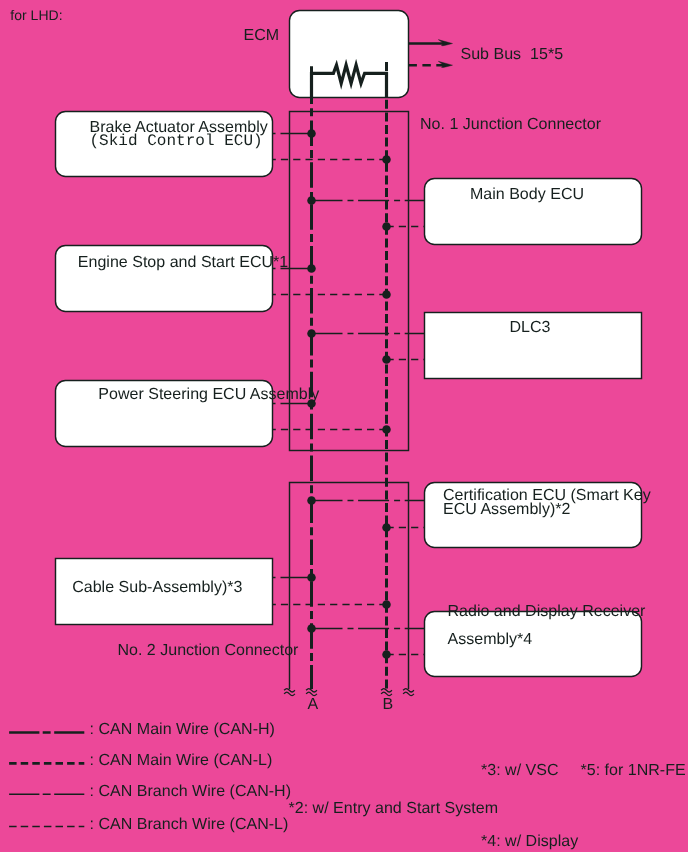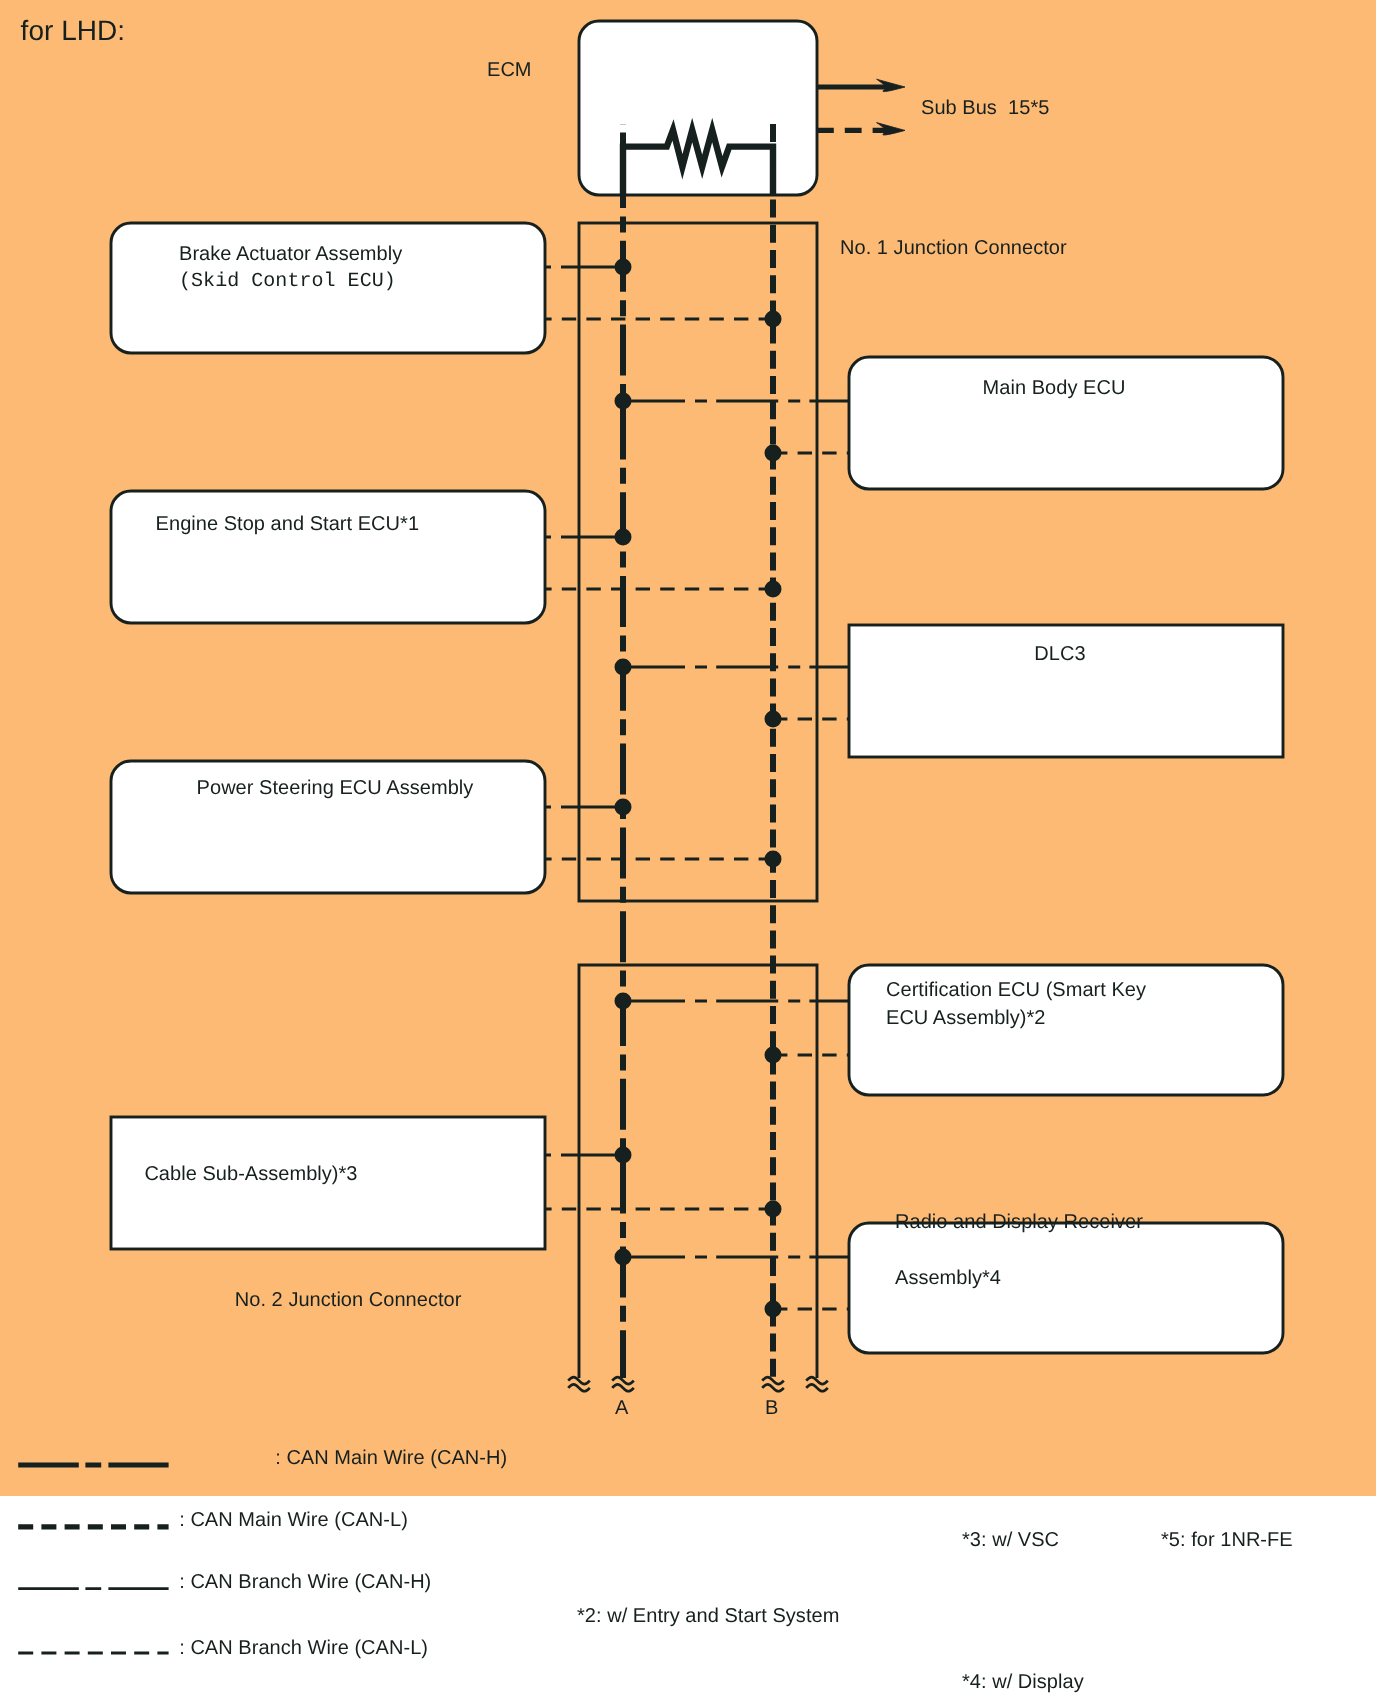--- a/index.html
+++ b/index.html
@@ -1,20 +1,20 @@
 <!DOCTYPE html>
 <html><head>
 <meta charset="utf-8">
 <style>
   html,body{margin:0;padding:0;background:#ffffff;}
   body{width:688px;height:852px;font-family:"Liberation Sans",sans-serif;color:#16201e;overflow:hidden;}
-  #root{position:relative;width:688px;height:748px;background:#fdba74;}
+  #root{position:relative;width:688px;height:852px;background:#ec4899;}
   #root *{text-rendering:geometricPrecision;}
   #diagram{position:absolute;left:0;top:0;}
-  .txt{position:absolute;-webkit-font-smoothing:antialiased;font-family:"Liberation Sans",sans-serif;font-size:10px;color:#16201e;white-space:pre;line-height:15px;letter-spacing:0.02px;}
+  .txt{position:absolute;-webkit-font-smoothing:antialiased;font-family:"Liberation Sans",sans-serif;font-size:16px;color:#16201e;white-space:pre;line-height:15px;letter-spacing:0.02px;}
   .heading{font-size:14px;}
 </style>
 </head>
 <body>
 
 <div id="root">
   <svg id="diagram" width="688" height="852">
     <rect x="289.5" y="10.5" width="119" height="87" rx="10" ry="10" fill="#fff" stroke="#16201e" stroke-width="1.45"></rect>
     <path d="M 311.5 98 L 311.5 73.3 L 333.4 73.3 L 336.5 65.0 L 341.2 83.4 L 346.1 65.0 L 351.1 83.4 L 356.1 65.0 L 361.0 83.4 L 364.6 73.3 L 386.5 73.3 L 386.5 98" fill="none" stroke="#16201e" stroke-width="3.2" stroke-linejoin="miter" stroke-linecap="butt"></path>
     <path d="M 408.5 43.5 L 443.5 43.5" fill="none" stroke="#16201e" stroke-width="2.6"></path>
@@ -89,21 +89,21 @@
   <div class="txt" style="left:70.3px;top:386.5px;margin-left:28px;">Power Steering ECU Assembly</div>
   <div class="txt" style="left:72.2px;top:580px;">Cable Sub-Assembly)*3</div>
   <div class="txt" style="left:418px;top:187px;width:218px;text-align:center;">Main Body ECU</div>
   <div class="txt" style="left:421px;top:319.5px;width:218px;text-align:center;">DLC3</div>
   <div class="txt" style="left:443px;top:488px;">Certification ECU (Smart Key</div>
   <div class="txt" style="left:443px;top:502px;">ECU Assembly)*2</div>
   <div class="txt" style="left:447.5px;top:604px;">Radio and Display Receiver</div>
   <div class="txt" style="left:447.5px;top:631.5px;">Assembly*4</div>
   <div class="txt" style="left:307.5px;top:696.5px;">A</div>
   <div class="txt" style="left:382.5px;top:696.5px;">B</div>
-  <div class="txt" style="left:89.6px;top:722px;margin-left:48px;">: CAN Main Wire (CAN-H)</div>
+  <div class="txt" style="left:89.6px;top:722px;">: CAN Main Wire (CAN-H)</div>
   <div class="txt" style="left:89.6px;top:753px;">: CAN Main Wire (CAN-L)</div>
   <div class="txt" style="left:89.6px;top:784px;">: CAN Branch Wire (CAN-H)</div>
   <div class="txt" style="left:89.6px;top:816.5px;">: CAN Branch Wire (CAN-L)</div>
   <div class="txt" style="left:288.5px;top:800.5px;">*2: w/ Entry and Start System</div>
   <div class="txt" style="left:481px;top:763px;">*3: w/ VSC</div>
   <div class="txt" style="left:481px;top:800.5px;margin-top:33px;">*4: w/ Display</div>
   <div class="txt" style="left:580.5px;top:763px;">*5: for 1NR-FE</div>
 </div>
 
 </body></html>

